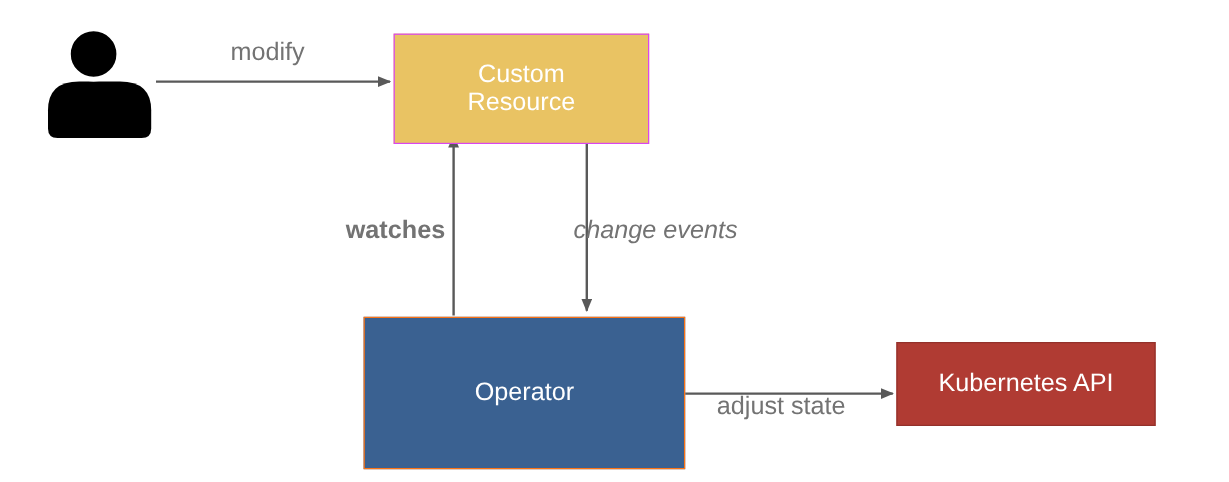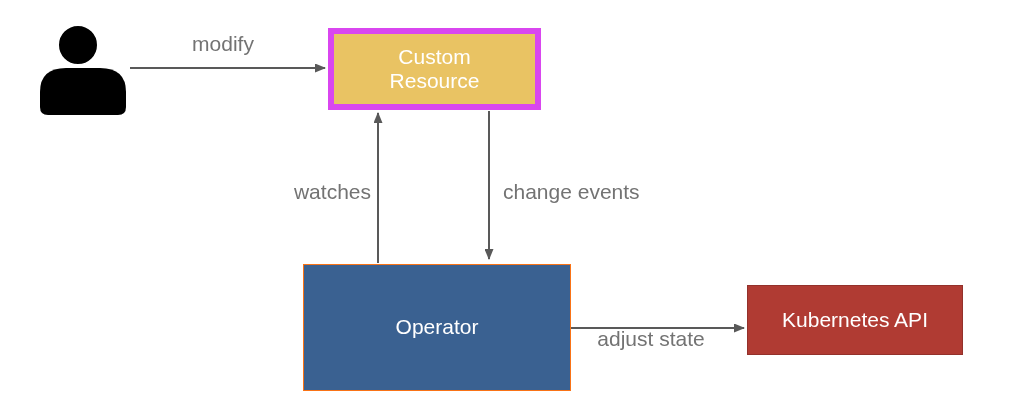--- a/index.html
+++ b/index.html
@@ -27,44 +27,44 @@
     display: flex;
     align-items: center;
     justify-content: center;
     text-align: center;
     color: #ffffff;
     font-size: 21px;
     line-height: 1.15;
     box-sizing: border-box;
   }
   .node-custom-resource {
-    left: 328px; top: 28px; width: 213px; height: 82px;
+    left: 328px; top: 28px; width: 213px; height: 92px;
     background: #E9C363;
-    border: 6px solid #d946ef;
+    border: 1px solid #d946ef;
   }
   .node-custom-resource .node-label { display: inline-block; width: 130px; }
   .node-operator {
     left: 303px; top: 264px; width: 268px; height: 127px;
     background: #3A6191;
     border: 1px solid #f97316;
   }
   .node-kubernetes-api {
     left: 747px; top: 285px; width: 216px; height: 70px;
     background: #B03B33;
     border: 1px solid #93312B;
   }
   .edge-label {
     position: absolute;
     font-size: 21px;
     color: #737373;
     white-space: nowrap;
   }
   .lbl-modify        { left: 223px; top: 44px;  transform: translate(-50%, -50%); }
-  .lbl-watches       { left: 371px; top: 192px; transform: translate(-100%, -50%); }
-  .lbl-change-events { left: 503px; top: 192px; transform: translate(0, -50%); }
+  .lbl-watches       { left: 371px; top: 192px; transform: translate(-100%, -50%); font-weight: bold; }
+  .lbl-change-events { left: 478px; top: 192px; transform: translate(0, -50%); font-style: italic; }
   .lbl-adjust-state  { left: 651px; top: 299px; transform: translate(-50%, -50%); margin-top: 40px; }
   #person {
     position: absolute;
     left: 38px; top: 22px;
     width: 92px; height: 96px;
   }
 </style>
 </head>
 <body>
 

